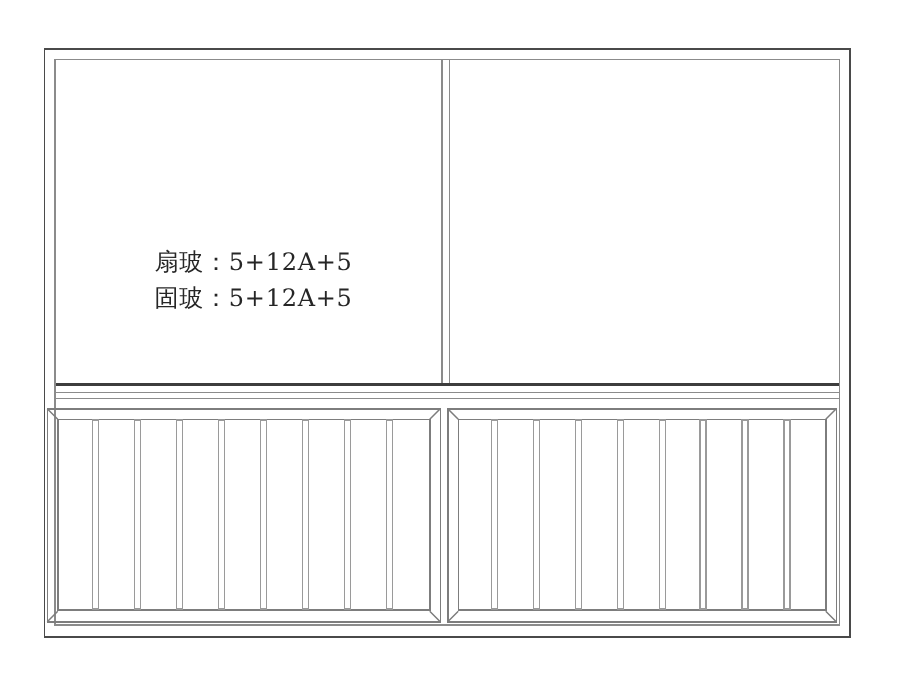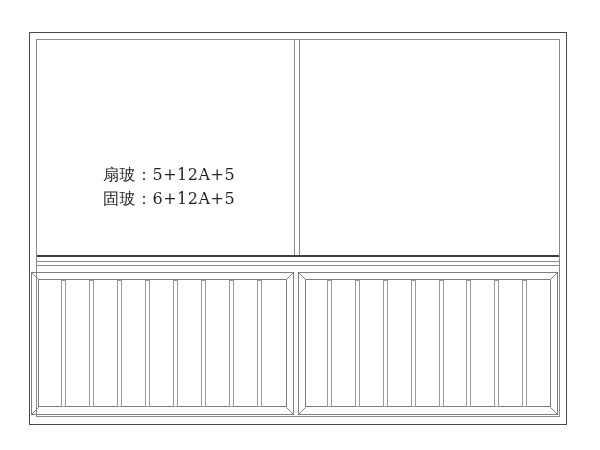--- a/index.html
+++ b/index.html
@@ -80,16 +80,16 @@
         <rect x="439.5" y="280" width="4" height="126"></rect>
         <rect x="466.5" y="280" width="4" height="126"></rect>
         <rect x="494.5" y="280" width="4" height="126"></rect>
         <rect x="522.5" y="280" width="4" height="126"></rect>
       </g>
     </g>
   </svg>
 
   <div class="annotation">
     <div>扇玻：5+12A+5</div>
-    <div>固玻：6+12A+5</div>
+    <div>固玻：5+12A+5</div>
   </div>
 
 </div>
 
 </body></html>

